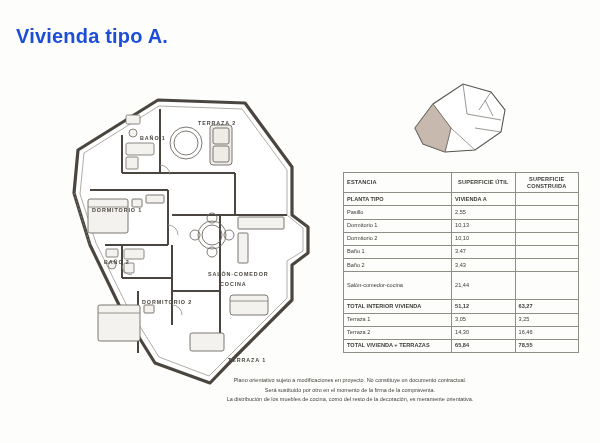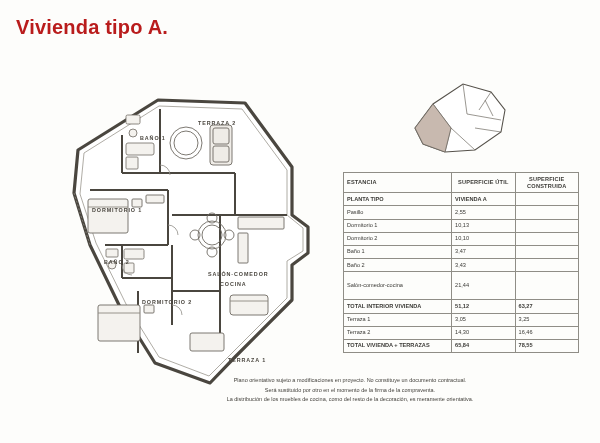--- a/index.html
+++ b/index.html
@@ -20,25 +20,25 @@
     left: 0; top: 0;
     width: 600px;
     height: 443px;
     background: #fdfdfb;
   }
 
   
   .title {
     position: absolute;
     left: 16px;
-    top: 16px;
+    top: 25px;
     font-size: 20px;
     font-weight: bold;
     letter-spacing: .2px;
-    color: #b91c1c;
+    color: #1d4ed8;
   }
 
   
   .plan-wrap {
     position: absolute;
     left: 60px;
     top: 95px;
     width: 280px;
     height: 300px;
   }

